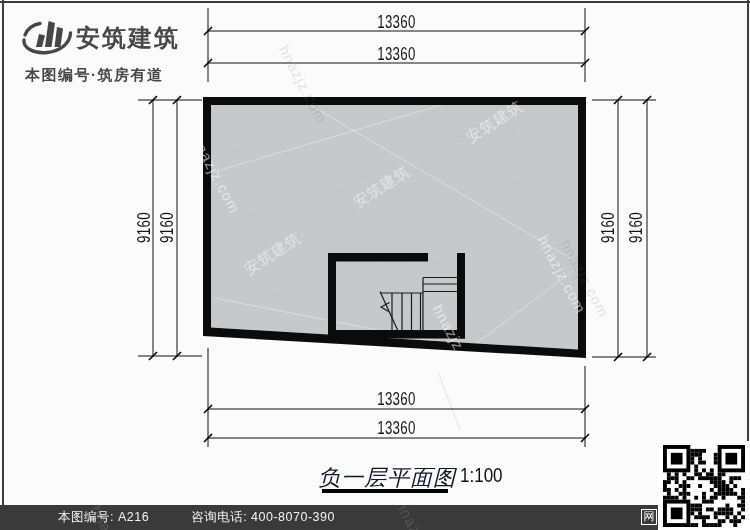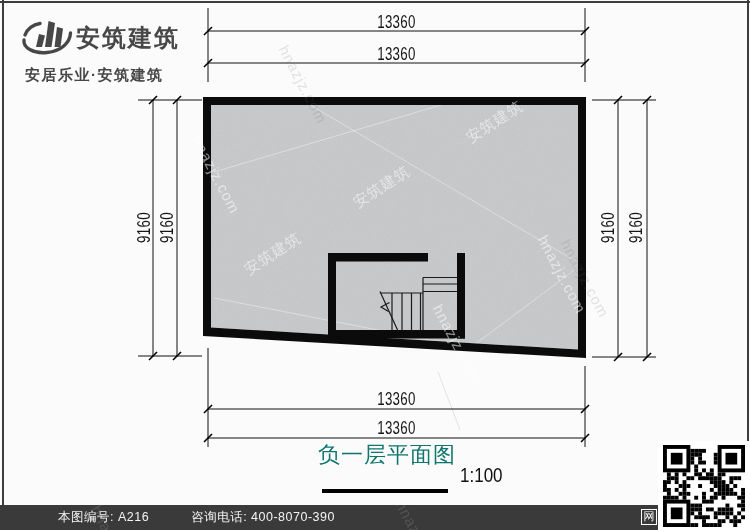--- a/index.html
+++ b/index.html
@@ -16,22 +16,22 @@
   .logo-name { font-size:24px; font-weight:700; letter-spacing:2px; color:#474747; margin-left:2px; }
   .logo-tagline { font-size:15px; font-weight:700; letter-spacing:1.5px; color:#474747; margin-top:6px; margin-left:5px; }
 
   
   .dim { position:absolute; z-index:3; font-size:19px; letter-spacing:.5px; color:#161616;
          text-align:center; white-space:nowrap; line-height:19px; }
   .dim-h { width:377px; transform:scaleX(.7); }
   .dim-v { width:120px; transform:rotate(-90deg) scaleX(.7); }
 
   
-  .title { position:absolute; left:318px; top:440px; width:132px; z-index:3;
-           font-size:22px; letter-spacing:1px; color:#0f766e; text-align:center; white-space:nowrap; }
+  .title { position:absolute; left:318px; top:463px; width:132px; z-index:3;
+           font-size:22px; letter-spacing:1px; color:#0f172a; text-align:center; white-space:nowrap;font-style:italic; }
   .title-underline { position:absolute; left:322px; top:489px; width:126px; height:4px; background:#000; z-index:3; }
   .scale { position:absolute; left:460px; top:464px; z-index:3; font-size:20px; color:#111;
            transform:scaleX(.85); transform-origin:left center; white-space:nowrap; }
 
   
   .wm { position:absolute; z-index:2; pointer-events:none; white-space:nowrap;
         font-size:15px; letter-spacing:1px; transform-origin:left center; }
   .wm-white { color:rgba(255,255,255,.55); }
   .wm-gray  { color:rgba(110,110,110,.18); }
   .wm-bar   { color:rgba(255,255,255,.13); z-index:5; }
@@ -165,21 +165,21 @@
           <path d="M34.5,31 L37,11 L43,12.5 L40.5,31 Z"></path>
         </g>
         <g stroke="#474747" stroke-width="3.4" fill="none" stroke-linecap="round">
           <path d="M4,24 C3,32 14,38 27,36.5 C41,35 50,27 50.5,17"></path>
           <path d="M5,19 C7,13 13,8.5 20,7.5"></path>
         </g>
       </svg>
     </span>
     <span class="logo-name">安筑建筑</span>
   </div>
-  <div class="logo-tagline">安居乐业·安筑建筑</div>
+  <div class="logo-tagline">本图编号·筑房有道</div>
 </div>
 
 <div class="dim dim-h" style="left:208px; top:12px;">13360</div>
 <div class="dim dim-h" style="left:208px; top:44px;">13360</div>
 <div class="dim dim-h" style="left:208px; top:389px;">13360</div>
 <div class="dim dim-h" style="left:208px; top:418px;">13360</div>
 <div class="dim dim-v" style="left:83px;  top:218px;">9160</div>
 <div class="dim dim-v" style="left:106px; top:218px;">9160</div>
 <div class="dim dim-v" style="left:547px; top:218px;">9160</div>
 <div class="dim dim-v" style="left:575px; top:218px;">9160</div>

